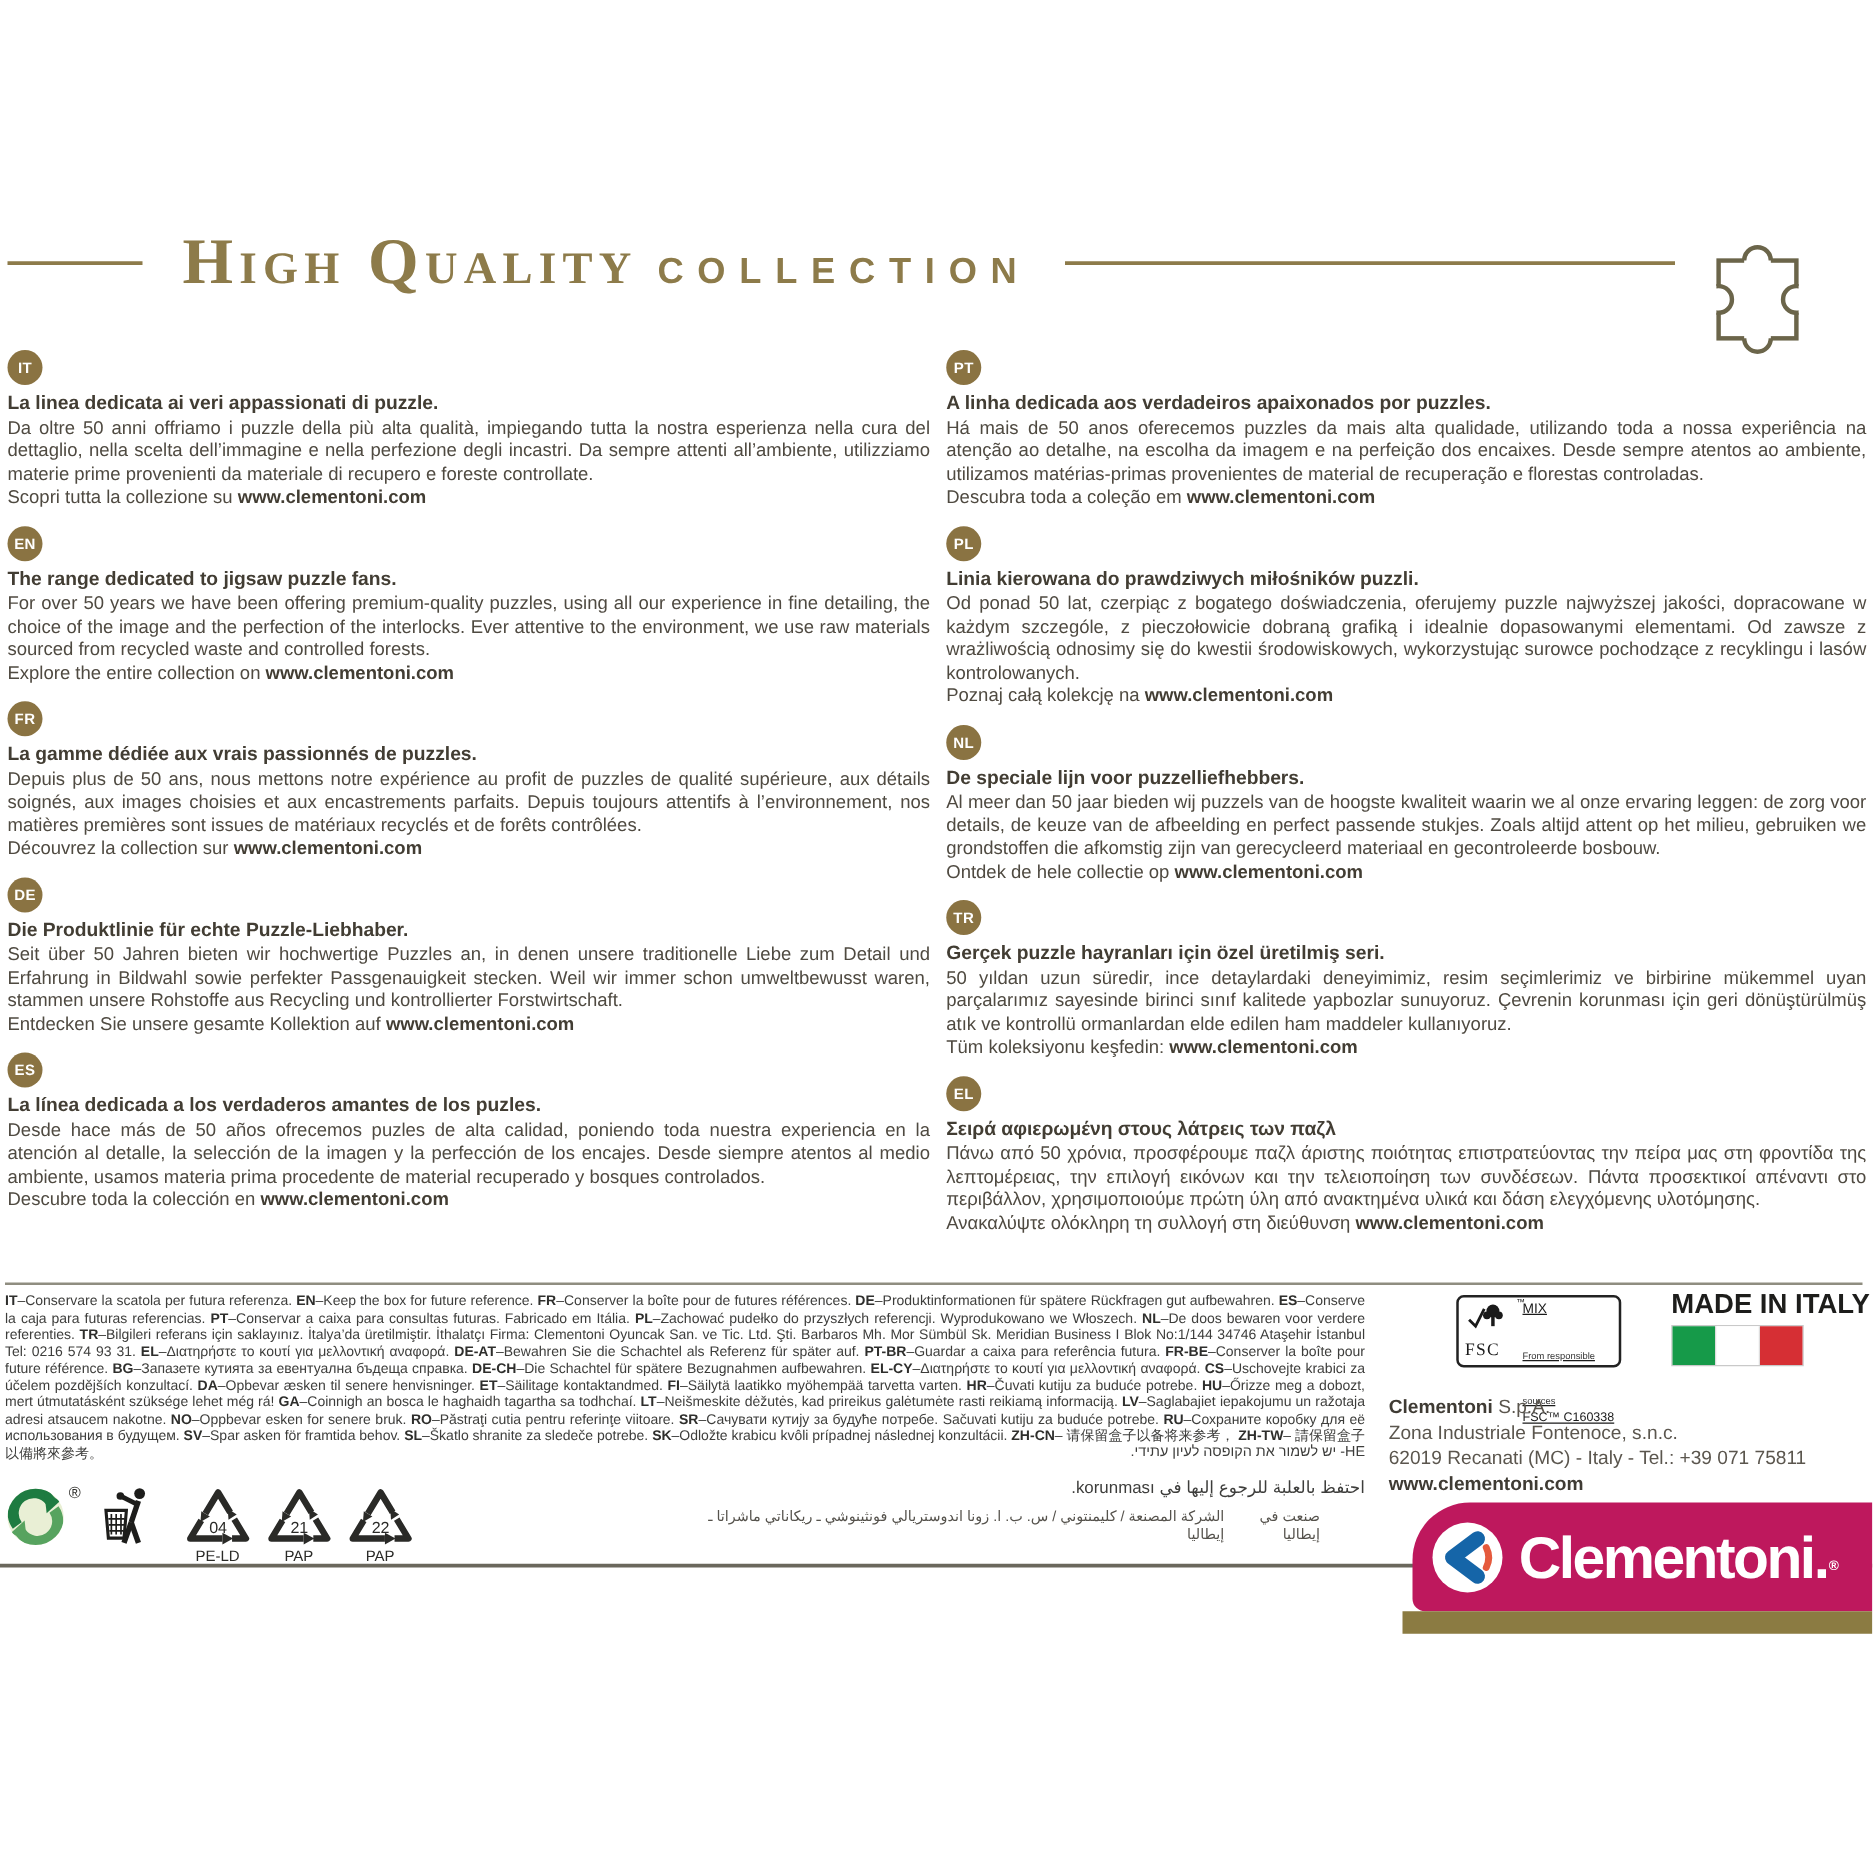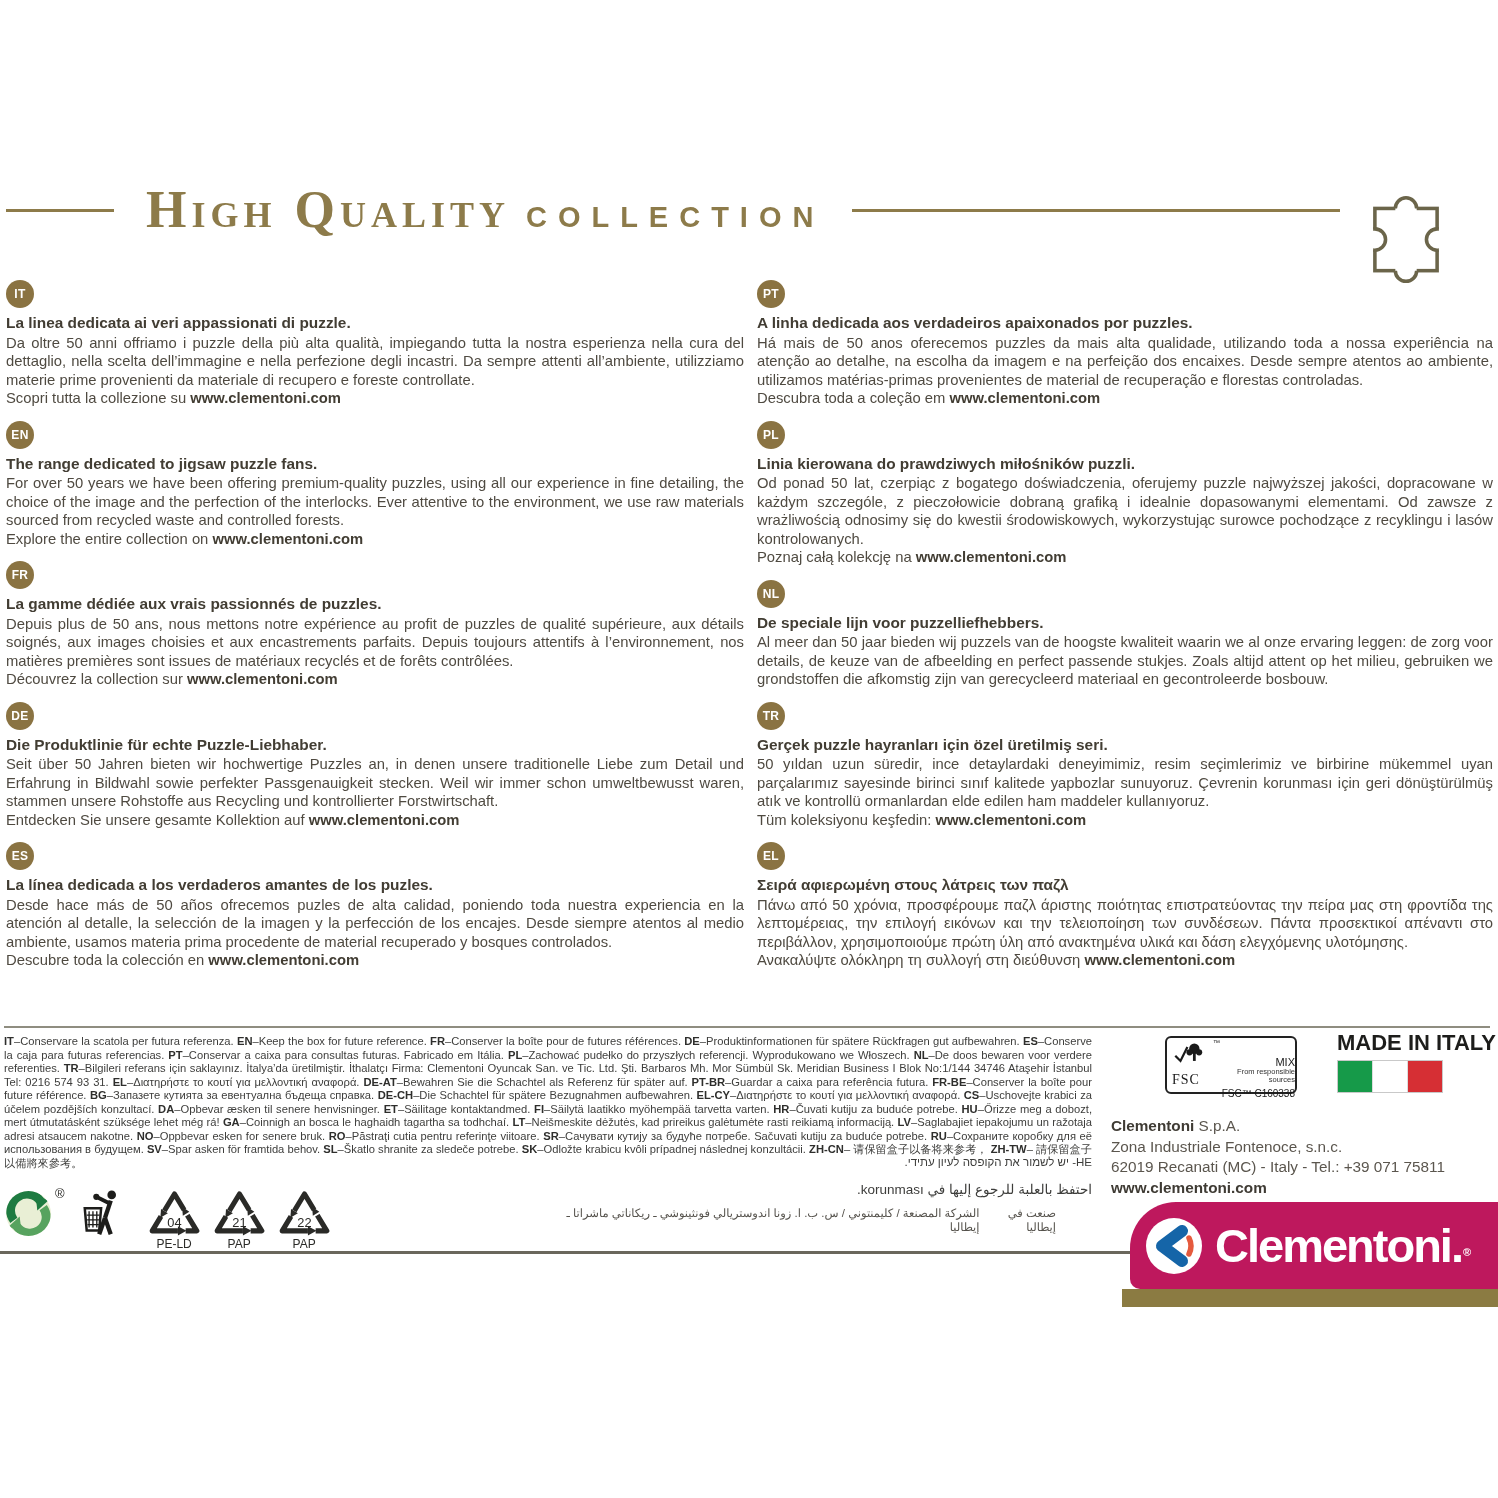--- a/index.html
+++ b/index.html
@@ -47,23 +47,23 @@
   .sym{text-align:center;color:#2b2b28;}
   .sym .mat{font-size:12px;line-height:12px;margin-top:-2px;}
   #reg-mark{font-size:13px;color:#2b2b28;margin:-2px 14px 0 3px;}
 
   
   #fsc{left:1165px;top:1036px;width:128px;height:54px;border:2px solid #222;
        border-radius:6px;background:#fff;display:flex;color:#1a1a1a;}
   #fsc .left{width:46px;padding:3px 0 0 5px;position:relative;}
   #fsc .left .fscname{font-family:"Liberation Serif",serif;font-size:14px;letter-spacing:1px;margin-top:1px;}
   #fsc .left .tm{position:absolute;right:-2px;top:1px;font-size:7px;}
-  #fsc .right{flex:1;text-align:right;padding-top:18px;}
+  #fsc .right{flex:1;text-align:left;padding-top:3px;text-decoration:underline;}
   #fsc .mix{font-size:11px;line-height:12px;}
-  #fsc .sub{font-size:7.5px;line-height:8px;color:#333;}
+  #fsc .sub{font-size:7.5px;line-height:8px;color:#333;margin-top:28px;}
   #fsc .code{font-size:10px;margin-top:4px;}
 
   
   #mii{left:1337px;top:1030px;width:106px;text-align:center;color:#1d1d1b;}
   #mii .lbl{font-size:22px;font-weight:bold;letter-spacing:0px;white-space:nowrap;}
   #flag{margin-top:4px;width:104px;height:31px;border:1px solid #c9c9c9;display:flex;}
   #flag .g{flex:1;background:#169a49;}
   #flag .w{flex:1;background:#fff;border-left:1px solid #ddd;border-right:1px solid #ddd;}
   #flag .r{flex:1;background:#d62f34;}
 
@@ -161,20 +161,21 @@
     <div class="lang">
       <div class="badge">PL</div>
       <h3>Linia kierowana do prawdziwych miłośników puzzli.</h3>
       <p>Od ponad 50 lat, czerpiąc z bogatego doświadczenia, oferujemy puzzle najwyższej jakości, dopracowane w każdym szczególe, z pieczołowicie dobraną grafiką i idealnie dopasowanymi elementami. Od zawsze z wrażliwością odnosimy się do kwestii środowiskowych, wykorzystując surowce pochodzące z recyklingu i lasów kontrolowanych.</p>
       <p class="link"><span>Poznaj całą kolekcję na </span><b class="url">www.clementoni.com</b></p>
     </div>
     <div class="lang">
       <div class="badge">NL</div>
       <h3>De speciale lijn voor puzzelliefhebbers.</h3>
       <p>Al meer dan 50 jaar bieden wij puzzels van de hoogste kwaliteit waarin we al onze ervaring leggen: de zorg voor details, de keuze van de afbeelding en perfect passende stukjes. Zoals altijd attent op het milieu, gebruiken we grondstoffen die afkomstig zijn van gerecycleerd materiaal en gecontroleerde bosbouw.</p>
+      <p class="link"><span>Ontdek de hele collectie op </span><b class="url">www.clementoni.com</b></p>
     </div>
     <div class="lang">
       <div class="badge">TR</div>
       <h3>Gerçek puzzle hayranları için özel üretilmiş seri.</h3>
       <p>50 yıldan uzun süredir, ince detaylardaki deneyimimiz, resim seçimlerimiz ve birbirine mükemmel uyan parçalarımız sayesinde birinci sınıf kalitede yapbozlar sunuyoruz. Çevrenin korunması için geri dönüştürülmüş atık ve kontrollü ormanlardan elde edilen ham maddeler kullanıyoruz.</p>
       <p class="link"><span>Tüm koleksiyonu keşfedin: </span><b class="url">www.clementoni.com</b></p>
     </div>
     <div class="lang">
       <div class="badge">EL</div>
       <h3>Σειρά αφιερωμένη στους λάτρεις των παζλ</h3>

